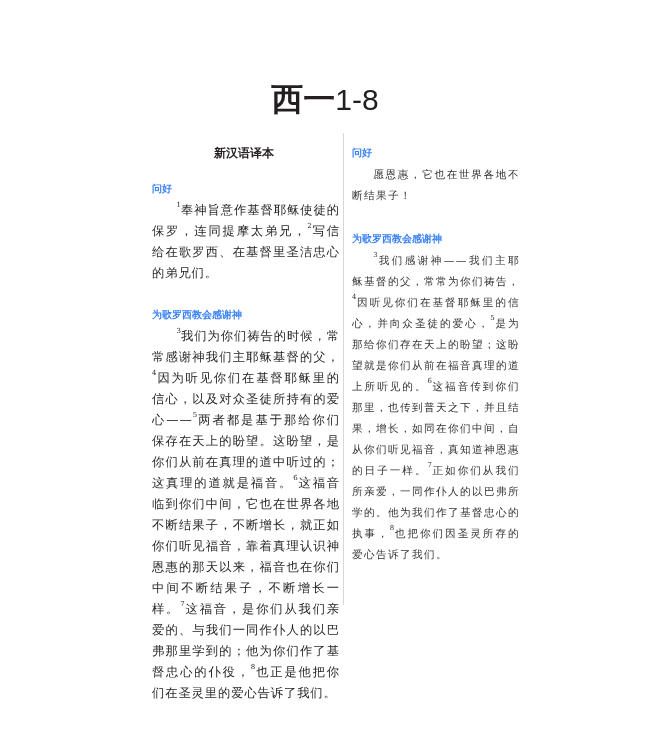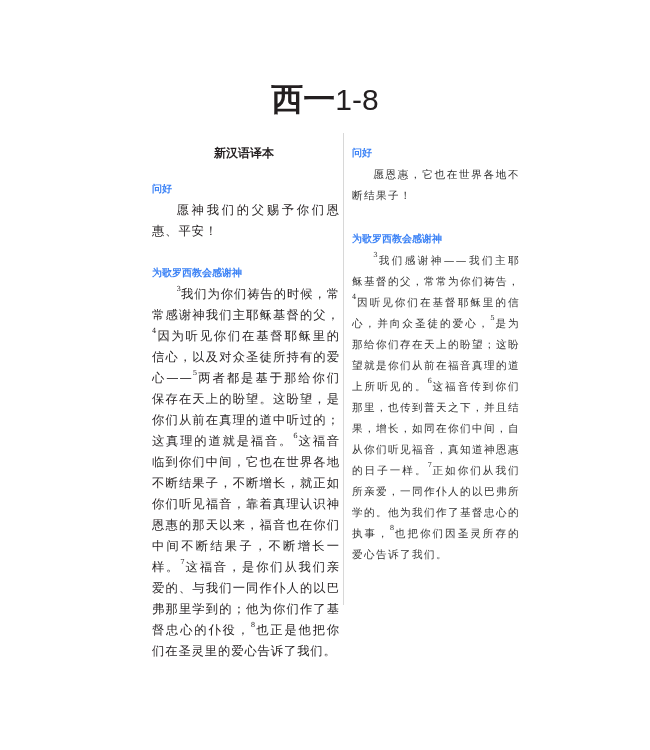--- a/index.html
+++ b/index.html
@@ -109,21 +109,21 @@
 <div class="title">
   <span class="title-cn">西一</span><span class="title-num">1-8</span>
 </div>
 
 <div class="divider"></div>
 
 <div class="col col-left">
   <div class="col-head">新汉语译本</div>
 
   <div class="sec-head">问好</div>
-  <p class="para"><span class="verse-seg"><span>愿神我们的父赐予你们恩惠、平安！</span></span></p>
+  <p class="para"><span class="verse-seg"><span class="vn">1</span><span>奉神旨意作基督耶稣使徒的保罗，连同提摩太弟兄，</span></span><span class="verse-seg"><span class="vn">2</span><span>写信给在歌罗西、在基督里圣洁忠心的弟兄们。</span></span></p>
 
   <div class="gap"></div>
 
   <div class="sec-head">为歌罗西教会感谢神</div>
   <p class="para"><span class="verse-seg"><span class="vn">3</span><span>我们为你们祷告的时候，常常感谢神我们主耶稣基督的父，</span></span><span class="verse-seg"><span class="vn">4</span><span>因为听见你们在基督耶稣里的信心，以及对众圣徒所持有的爱心——</span></span><span class="verse-seg"><span class="vn">5</span><span>两者都是基于那给你们保存在天上的盼望。这盼望，是你们从前在真理的道中听过的；这真理的道就是福音。</span></span><span class="verse-seg"><span class="vn">6</span><span>这福音临到你们中间，它也在世界各地不断结果子，不断增长，就正如你们听见福音，靠着真理认识神恩惠的那天以来，福音也在你们中间不断结果子，不断增长一样。</span></span><span class="verse-seg"><span class="vn">7</span><span>这福音，是你们从我们亲爱的、与我们一同作仆人的以巴弗那里学到的；他为你们作了基督忠心的仆役，</span></span><span class="verse-seg"><span class="vn">8</span><span>也正是他把你们在圣灵里的爱心告诉了我们。</span></span></p>
 </div>
 
 <div class="col col-right">
 
   <div class="sec-head">问好</div>

